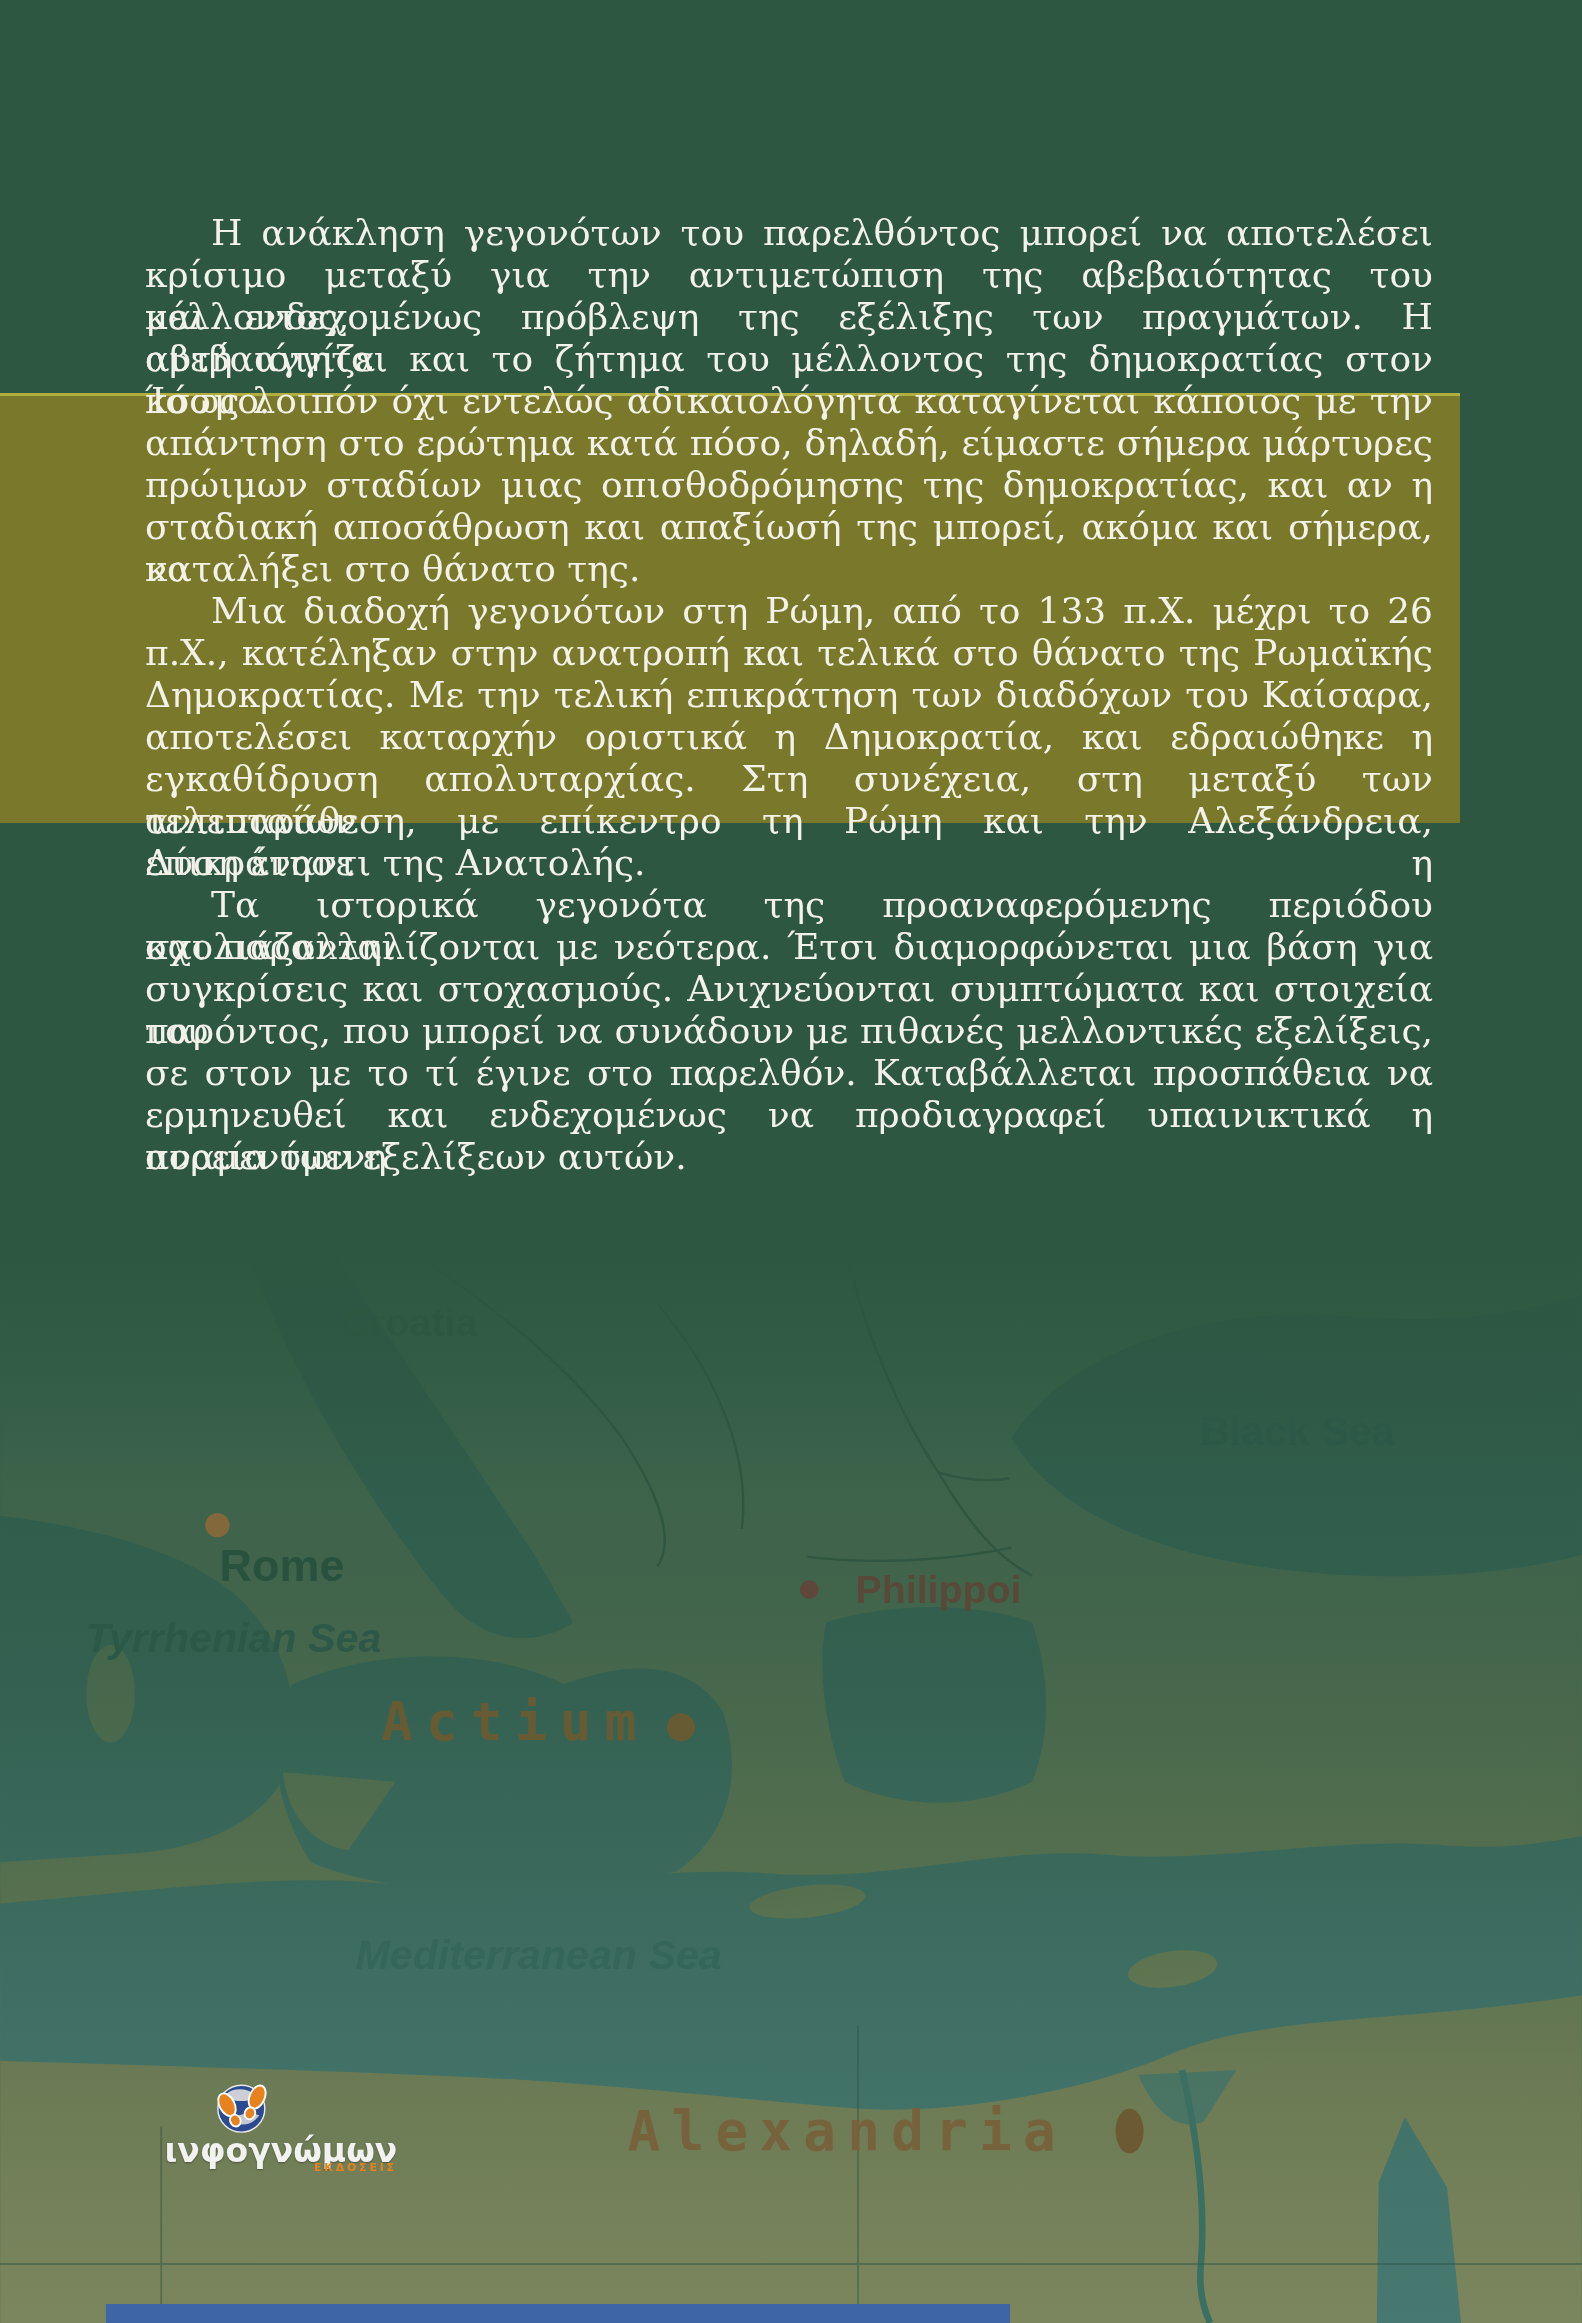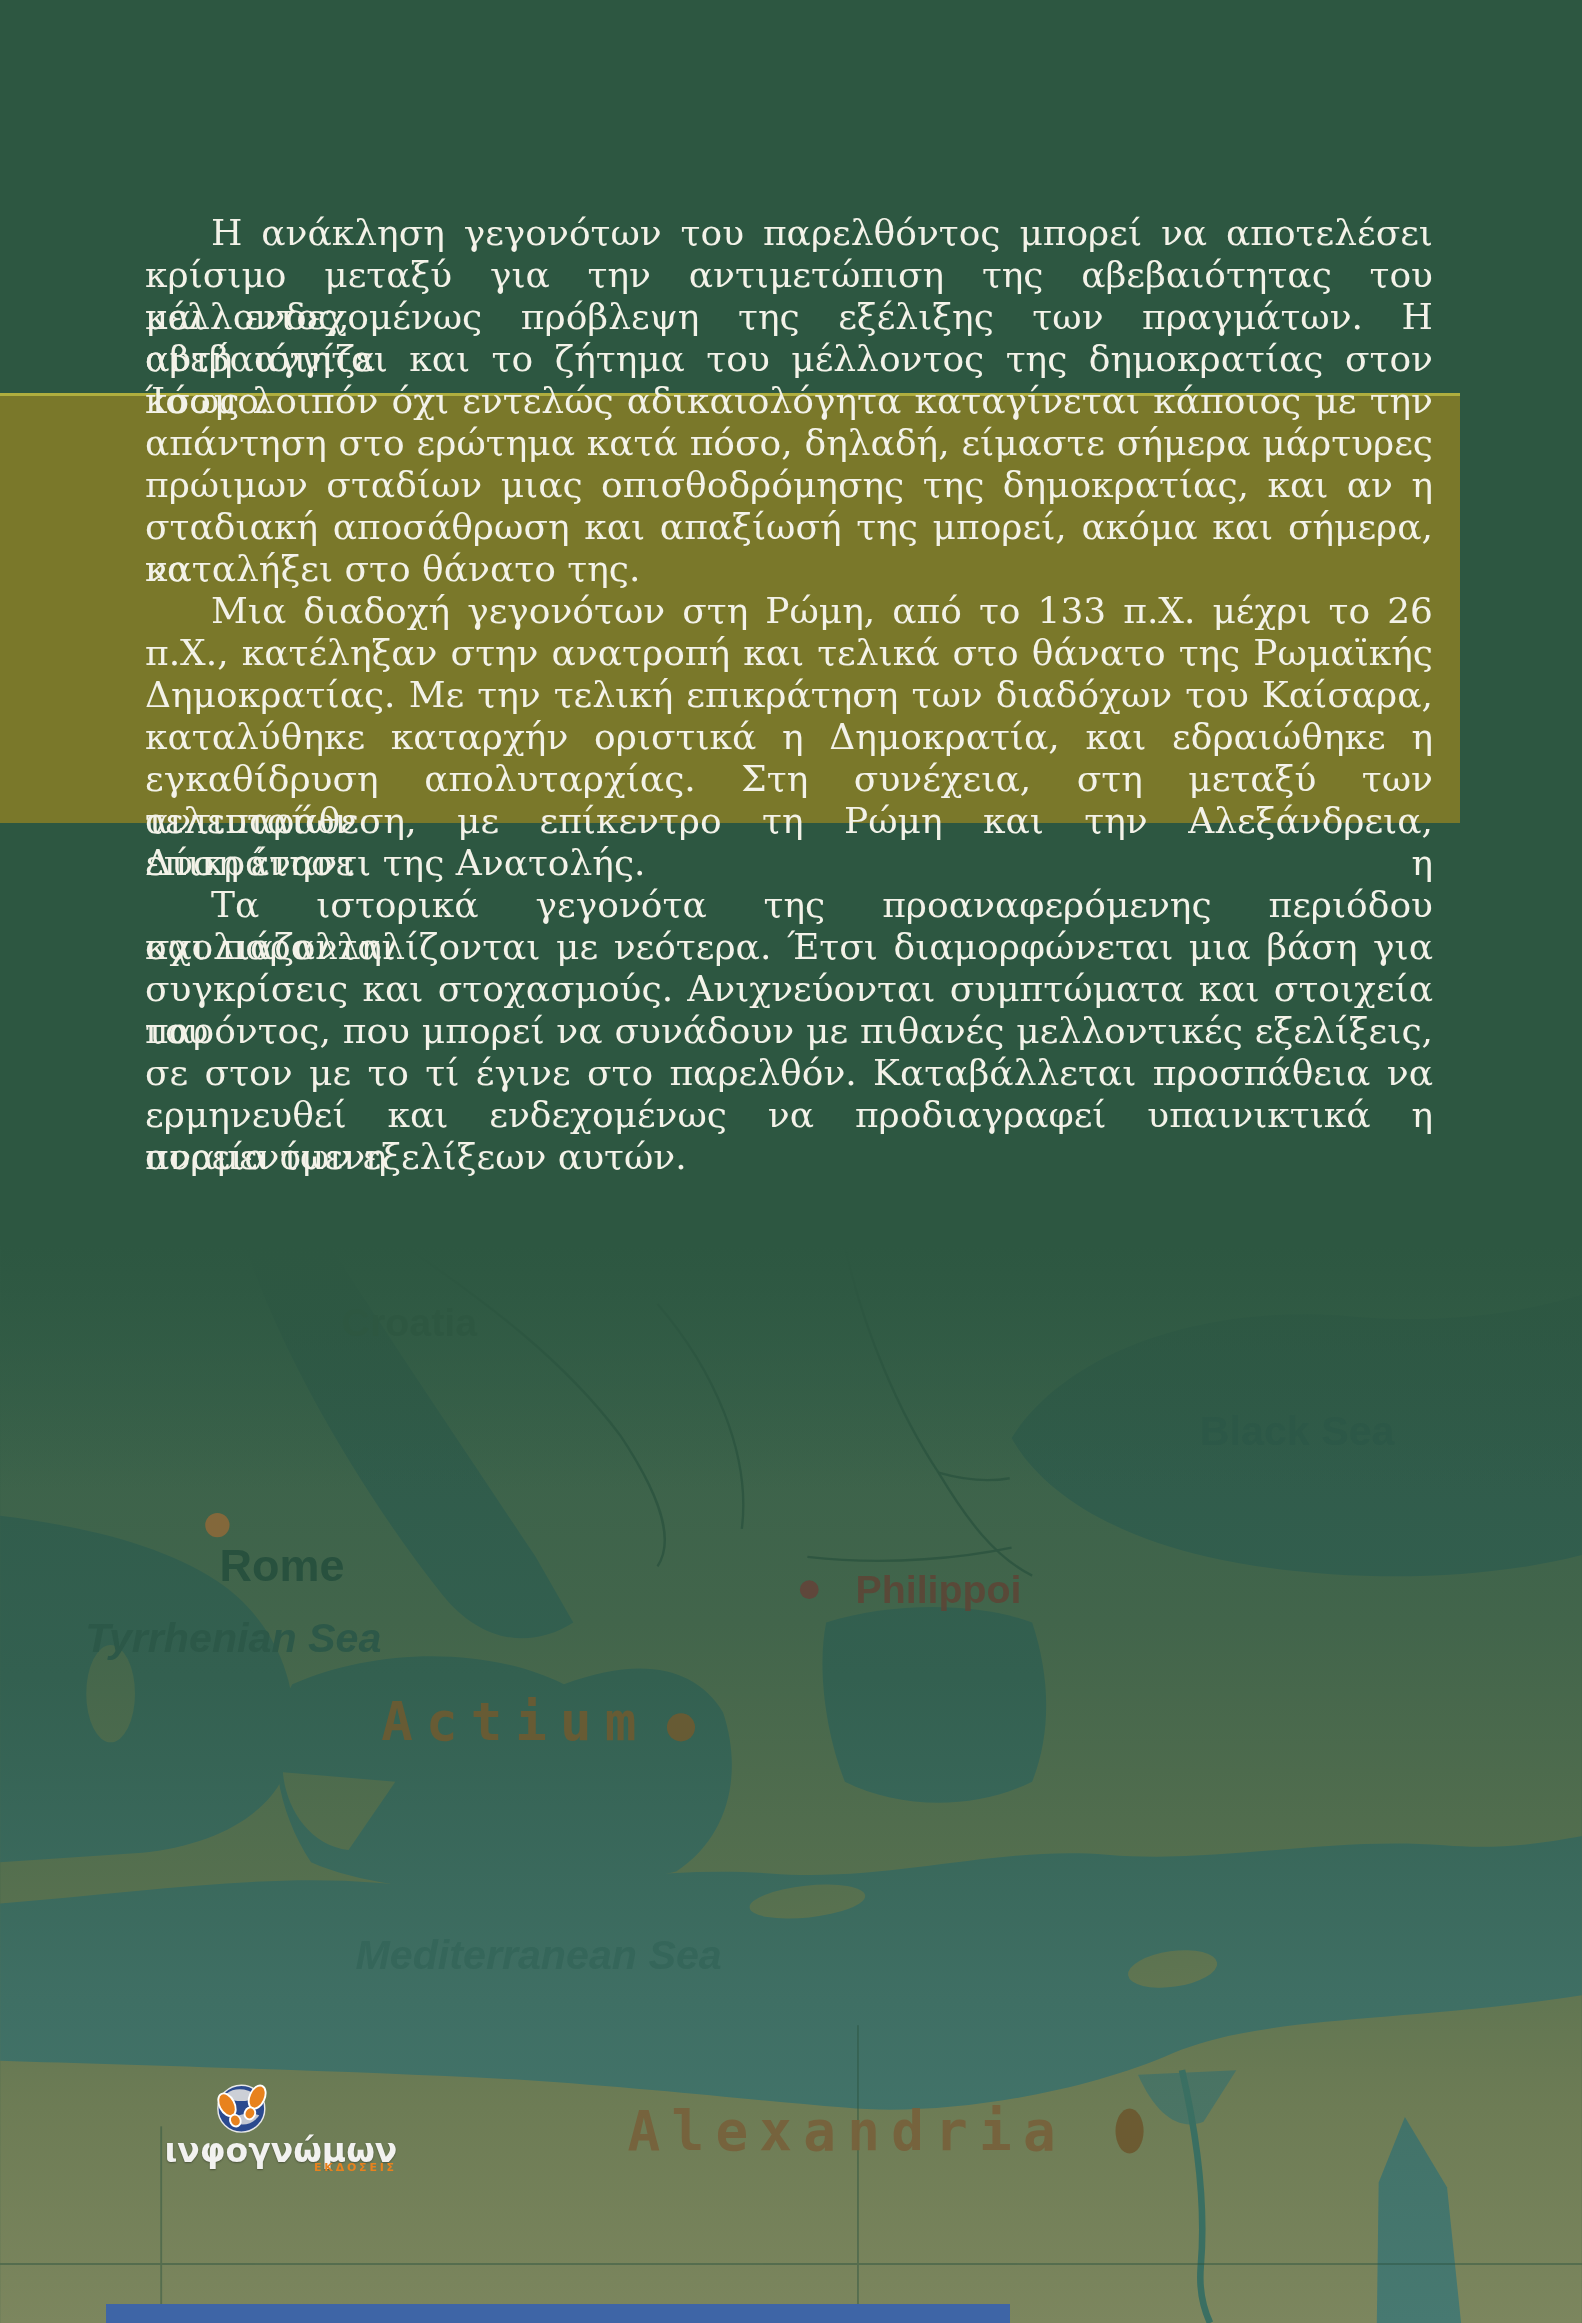--- a/index.html
+++ b/index.html
@@ -59,21 +59,21 @@
   <div class="line">και ενδεχομένως πρόβλεψη της εξέλιξης των πραγμάτων. Η αβεβαιότητα</div>
   <div class="line">αυτή αγγίζει και το ζήτημα του μέλλοντος της δημοκρατίας στον κόσμο.</div>
   <div class="line">Ίσως λοιπόν όχι εντελώς αδικαιολόγητα καταγίνεται κάποιος με την</div>
   <div class="line">απάντηση στο ερώτημα κατά πόσο, δηλαδή, είμαστε σήμερα μάρτυρες</div>
   <div class="line">πρώιμων σταδίων μιας οπισθοδρόμησης της δημοκρατίας, και αν η</div>
   <div class="line">σταδιακή αποσάθρωση και απαξίωσή της μπορεί, ακόμα και σήμερα, να</div>
   <div class="line pend">καταλήξει στο θάνατο της.</div>
   <div class="line indent">Μια διαδοχή γεγονότων στη Ρώμη, από το 133 π.Χ. μέχρι το 26</div>
   <div class="line">π.Χ., κατέληξαν στην ανατροπή και τελικά στο θάνατο της Ρωμαϊκής</div>
   <div class="line">Δημοκρατίας. Με την τελική επικράτηση των διαδόχων του Καίσαρα,</div>
-  <div class="line">καταλύθηκε καταρχήν οριστικά η Δημοκρατία, και εδραιώθηκε η</div>
+  <div class="line">αποτελέσει καταρχήν οριστικά η Δημοκρατία, και εδραιώθηκε η</div>
   <div class="line">εγκαθίδρυση απολυταρχίας. Στη συνέχεια, στη μεταξύ των τελευταίων</div>
   <div class="line">αντιπαράθεση, με επίκεντρο τη Ρώμη και την Αλεξάνδρεια, επικράτησε η</div>
   <div class="line pend">Δύση έναντι της Ανατολής.</div>
   <div class="line indent">Τα ιστορικά γεγονότα της προαναφερόμενης περιόδου σχολιάζονται</div>
   <div class="line">και παραλληλίζονται με νεότερα. Έτσι διαμορφώνεται μια βάση για</div>
   <div class="line">συγκρίσεις και στοχασμούς. Ανιχνεύονται συμπτώματα και στοιχεία του</div>
   <div class="line">παρόντος, που μπορεί να συνάδουν με πιθανές μελλοντικές εξελίξεις,</div>
   <div class="line">σε στον με το τί έγινε στο παρελθόν. Καταβάλλεται προσπάθεια να</div>
   <div class="line">ερμηνευθεί και ενδεχομένως να προδιαγραφεί υπαινικτικά η αναμενόμενη</div>
   <div class="line pend">πορεία των εξελίξεων αυτών.</div>

